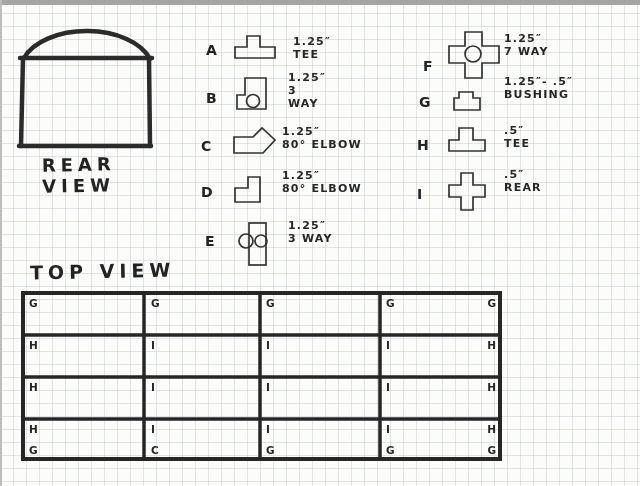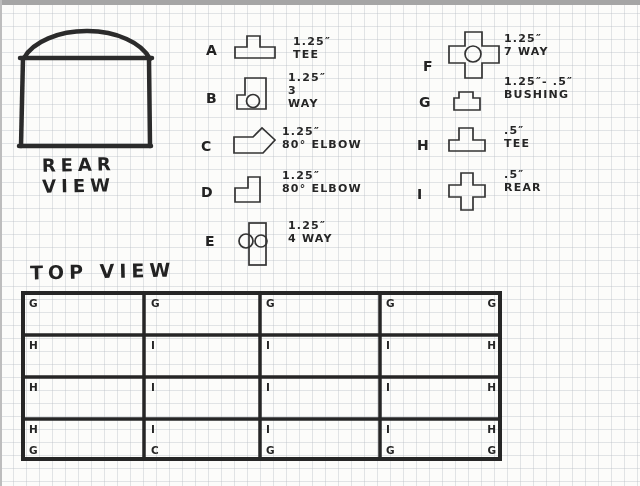--- a/index.html
+++ b/index.html
@@ -106,21 +106,21 @@
 
 <div>
   <span class="legend-key" style="left:205px;top:233px;">E</span>
   <svg class="shape" style="left:236px;top:221px;" width="34" height="46" viewBox="0 0 34 46">
     <rect x="13" y="2" width="17" height="42"></rect>
     <circle cx="10" cy="20" r="7"></circle>
     <circle cx="25" cy="20" r="6"></circle>
   </svg>
   <div class="desc" style="left:288px;top:219px;">
     <div>1.25″</div>
-    <div>4 WAY</div>
+    <div>3 WAY</div>
   </div>
 </div>
 
 <div>
   <span class="legend-key" style="left:423px;top:58px;">F</span>
   <svg class="shape" style="left:447px;top:30px;" width="54" height="50" viewBox="0 0 54 50">
     <path d="M18,2 H35 V16 H52 V33 H35 V48 H18 V33 H2 V16 H18 Z"></path>
     <circle cx="26" cy="24" r="8"></circle>
   </svg>
   <div class="desc" style="left:504px;top:32px;">

